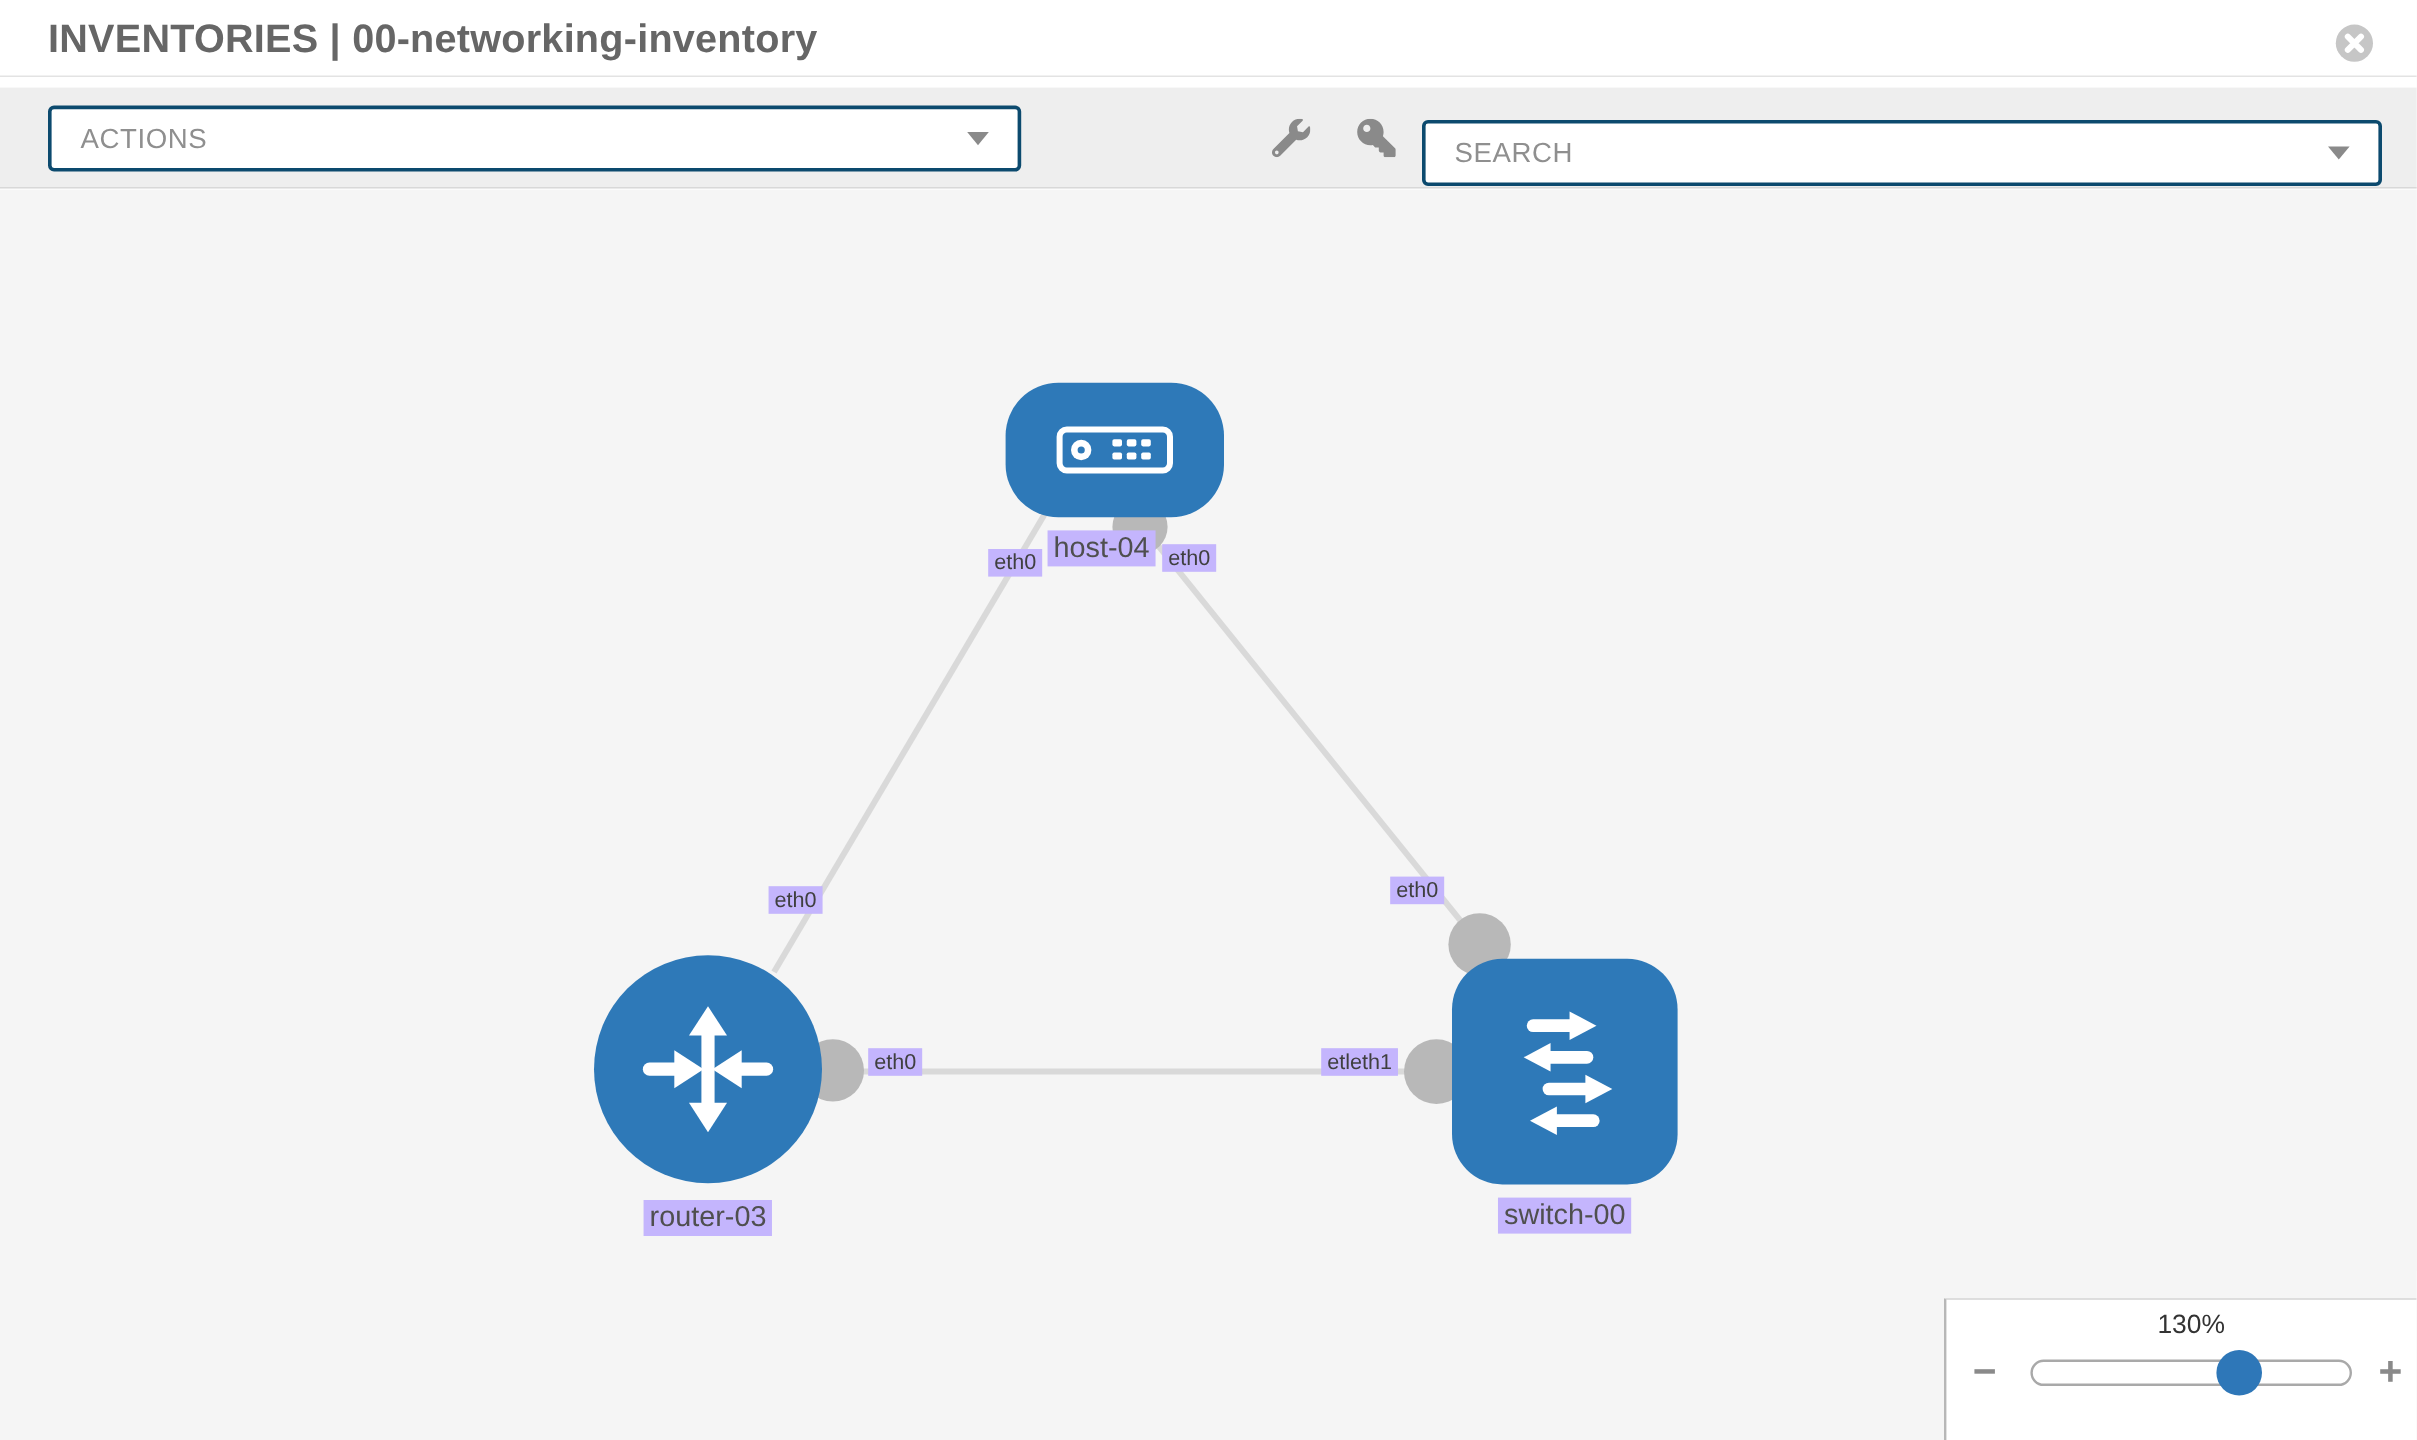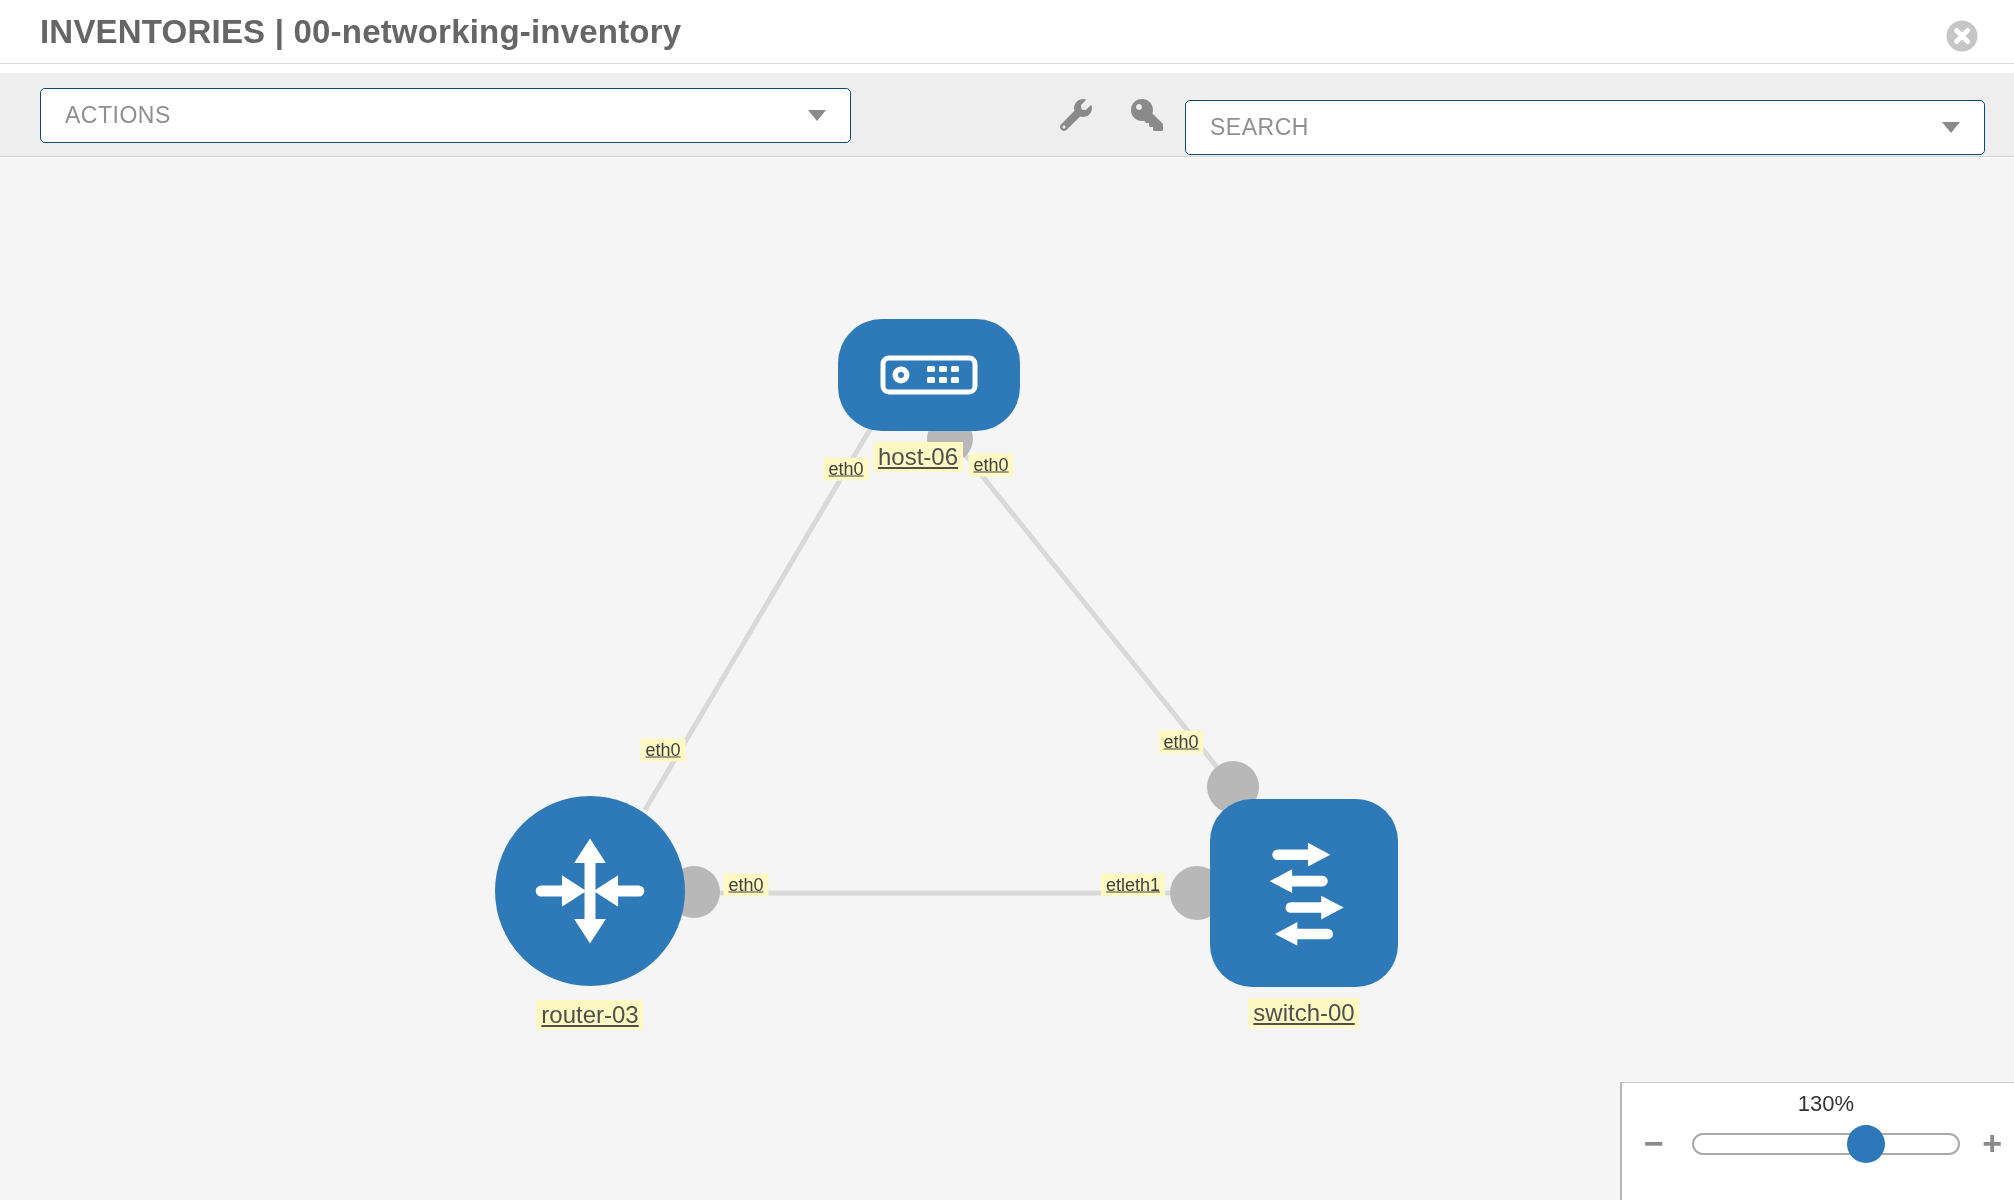--- a/index.html
+++ b/index.html
@@ -12,21 +12,21 @@
             background:#fff; border-bottom:1px solid #dcdcdc;
             display:flex; align-items:center; }
   #page-title { margin-left:40px; font-size:33px; font-weight:700; color:#666; letter-spacing:0.2px; }
   #close-btn { position:absolute; right:30px; top:14px; width:44px; height:44px;
                display:flex; align-items:center; justify-content:center; cursor:pointer; }
 
   
   #toolbar { position:absolute; top:73px; left:0; width:100%; height:84px;
              background:#eeeeee; border-bottom:1px solid #d3d3d3; }
   .select-box { position:absolute; top:15px; height:55px; background:#fff;
-                border:1px solid #0c4a6e; border-radius:5px;
+                border:3px solid #0c4a6e; border-radius:5px;
                 display:flex; align-items:center; justify-content:space-between;
                 padding:0 24px; cursor:pointer; }
   #actions-select { left:40px;  width:811px; }
   #search-select  { left:1185px; width:800px;margin-top:12px; }
   .select-label { font-size:23px; color:#8f8f8f; letter-spacing:0.5px; }
   .caret { width:0; height:0; border-left:9px solid transparent;
            border-right:9px solid transparent; border-top:11px solid #8a8a8a; }
   .tool-icon { position:absolute; top:26px; width:34px; height:34px; cursor:pointer; }
   #wrench-btn { left:1060px; }
   #key-btn    { left:1130px; }
@@ -36,21 +36,21 @@
             background:#f5f5f5; overflow:hidden; }
   #links-svg { position:absolute; top:0; left:0; z-index:1; }
 
   .node { position:absolute; z-index:2; background:#2e79b8;
           display:flex; align-items:center; justify-content:center; cursor:pointer; }
   #node-host   { left:838px; top:161px; width:182px; height:112px; border-radius:44px; }
   #node-router { left:495px; top:638px; width:190px; height:190px; border-radius:50%; }
   #node-switch { left:1210px; top:641px; width:188px; height:188px; border-radius:42px; }
 
   .chip { position:absolute; z-index:3; transform:translate(-50%,-50%);
-          background:#fef9c3; white-space:nowrap; padding:1px 5px;text-decoration:underline; }
+          background:#c4b5fd; white-space:nowrap; padding:1px 5px; }
   .chip.name { font-size:24px; color:#4f4f4f; }
   .chip.port { font-size:18px; color:#3f3f3f; }
 
   
   #zoom-panel { position:absolute; right:0; bottom:0; z-index:4; width:394px; height:118px;
                 background:#fff; border-left:2px solid #b7b7b7; border-top:1px solid #c9c9c9; }
   #zoom-value { position:absolute; top:8px; left:70px; width:268px; text-align:center;
                 font-size:22px; color:#333; }
   #zoom-minus, #zoom-plus { position:absolute; top:40px; font-size:34px; font-weight:700;
                 color:#8a8a8a; cursor:pointer; line-height:40px; }
@@ -152,21 +152,21 @@
           <path d="M64 41 L38 41"></path>
           <path d="M41 32 L24 41 L41 50 Z" stroke="none"></path>
           <path d="M40 61 L66 61"></path>
           <path d="M63 52 L80 61 L63 70 Z" stroke="none"></path>
           <path d="M68 81 L42 81"></path>
           <path d="M45 72 L28 81 L45 90 Z" stroke="none"></path>
         </g>
       </svg>
     </div>
 
-    <div class="chip name" style="left:918px; top:299px;">host-06</div>
+    <div class="chip name" style="left:918px; top:299px;">host-04</div>
     <div class="chip port" style="left:846px; top:311px;">eth0</div>
     <div class="chip port" style="left:991px; top:307px;">eth0</div>
     <div class="chip port" style="left:663px; top:592px;">eth0</div>
     <div class="chip port" style="left:1181px; top:584px;">eth0</div>
     <div class="chip port" style="left:746px; top:727px;">eth0</div>
     <div class="chip port" style="left:1133px; top:727px;">etleth1</div>
     <div class="chip name" style="left:590px; top:857px;">router-03</div>
     <div class="chip name" style="left:1304px; top:855px;">switch-00</div>
 
     <div id="zoom-panel">

